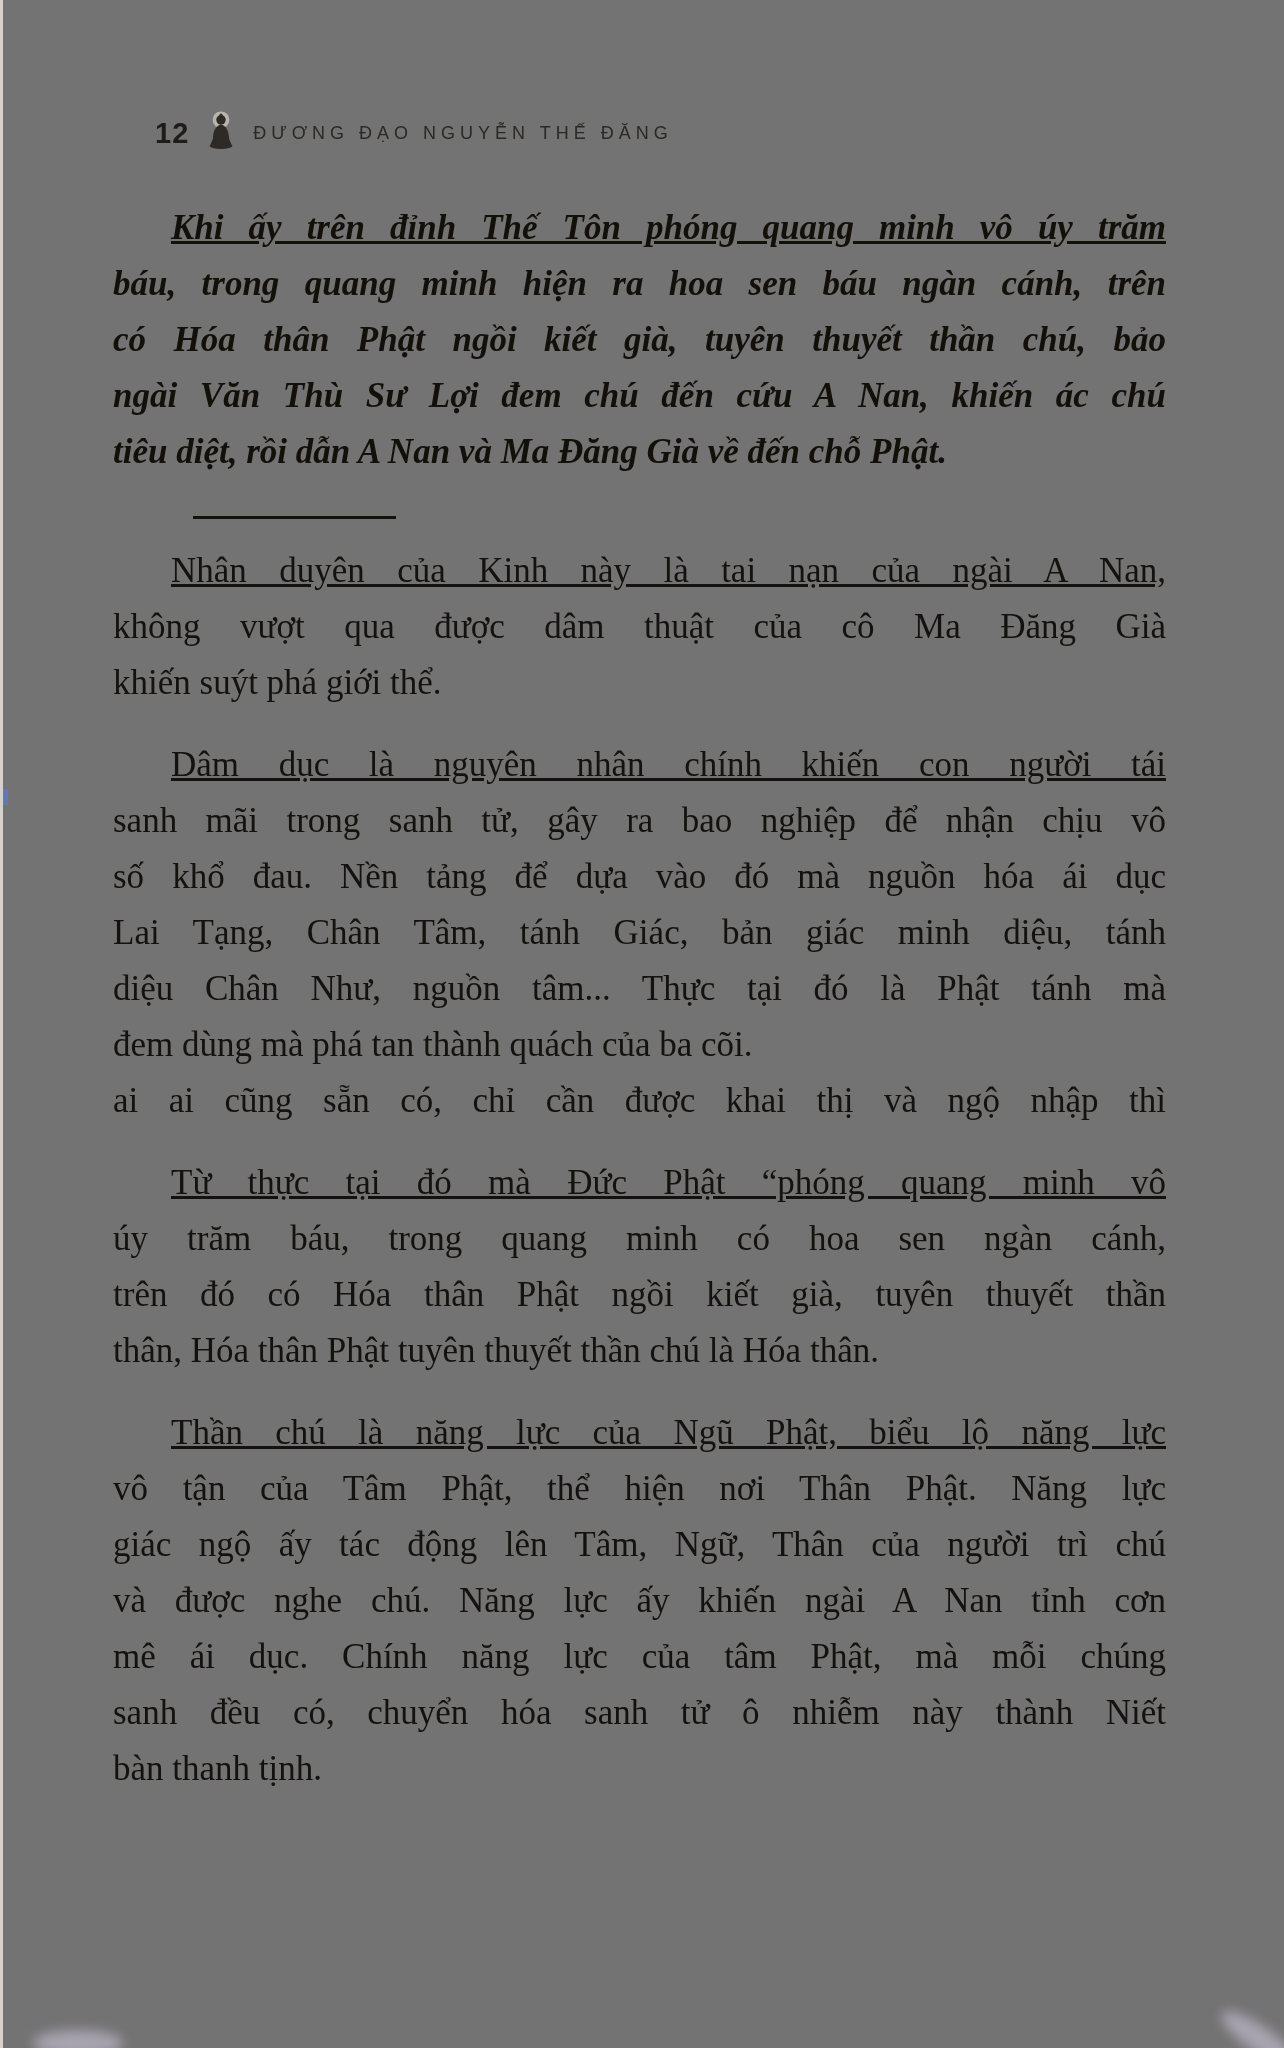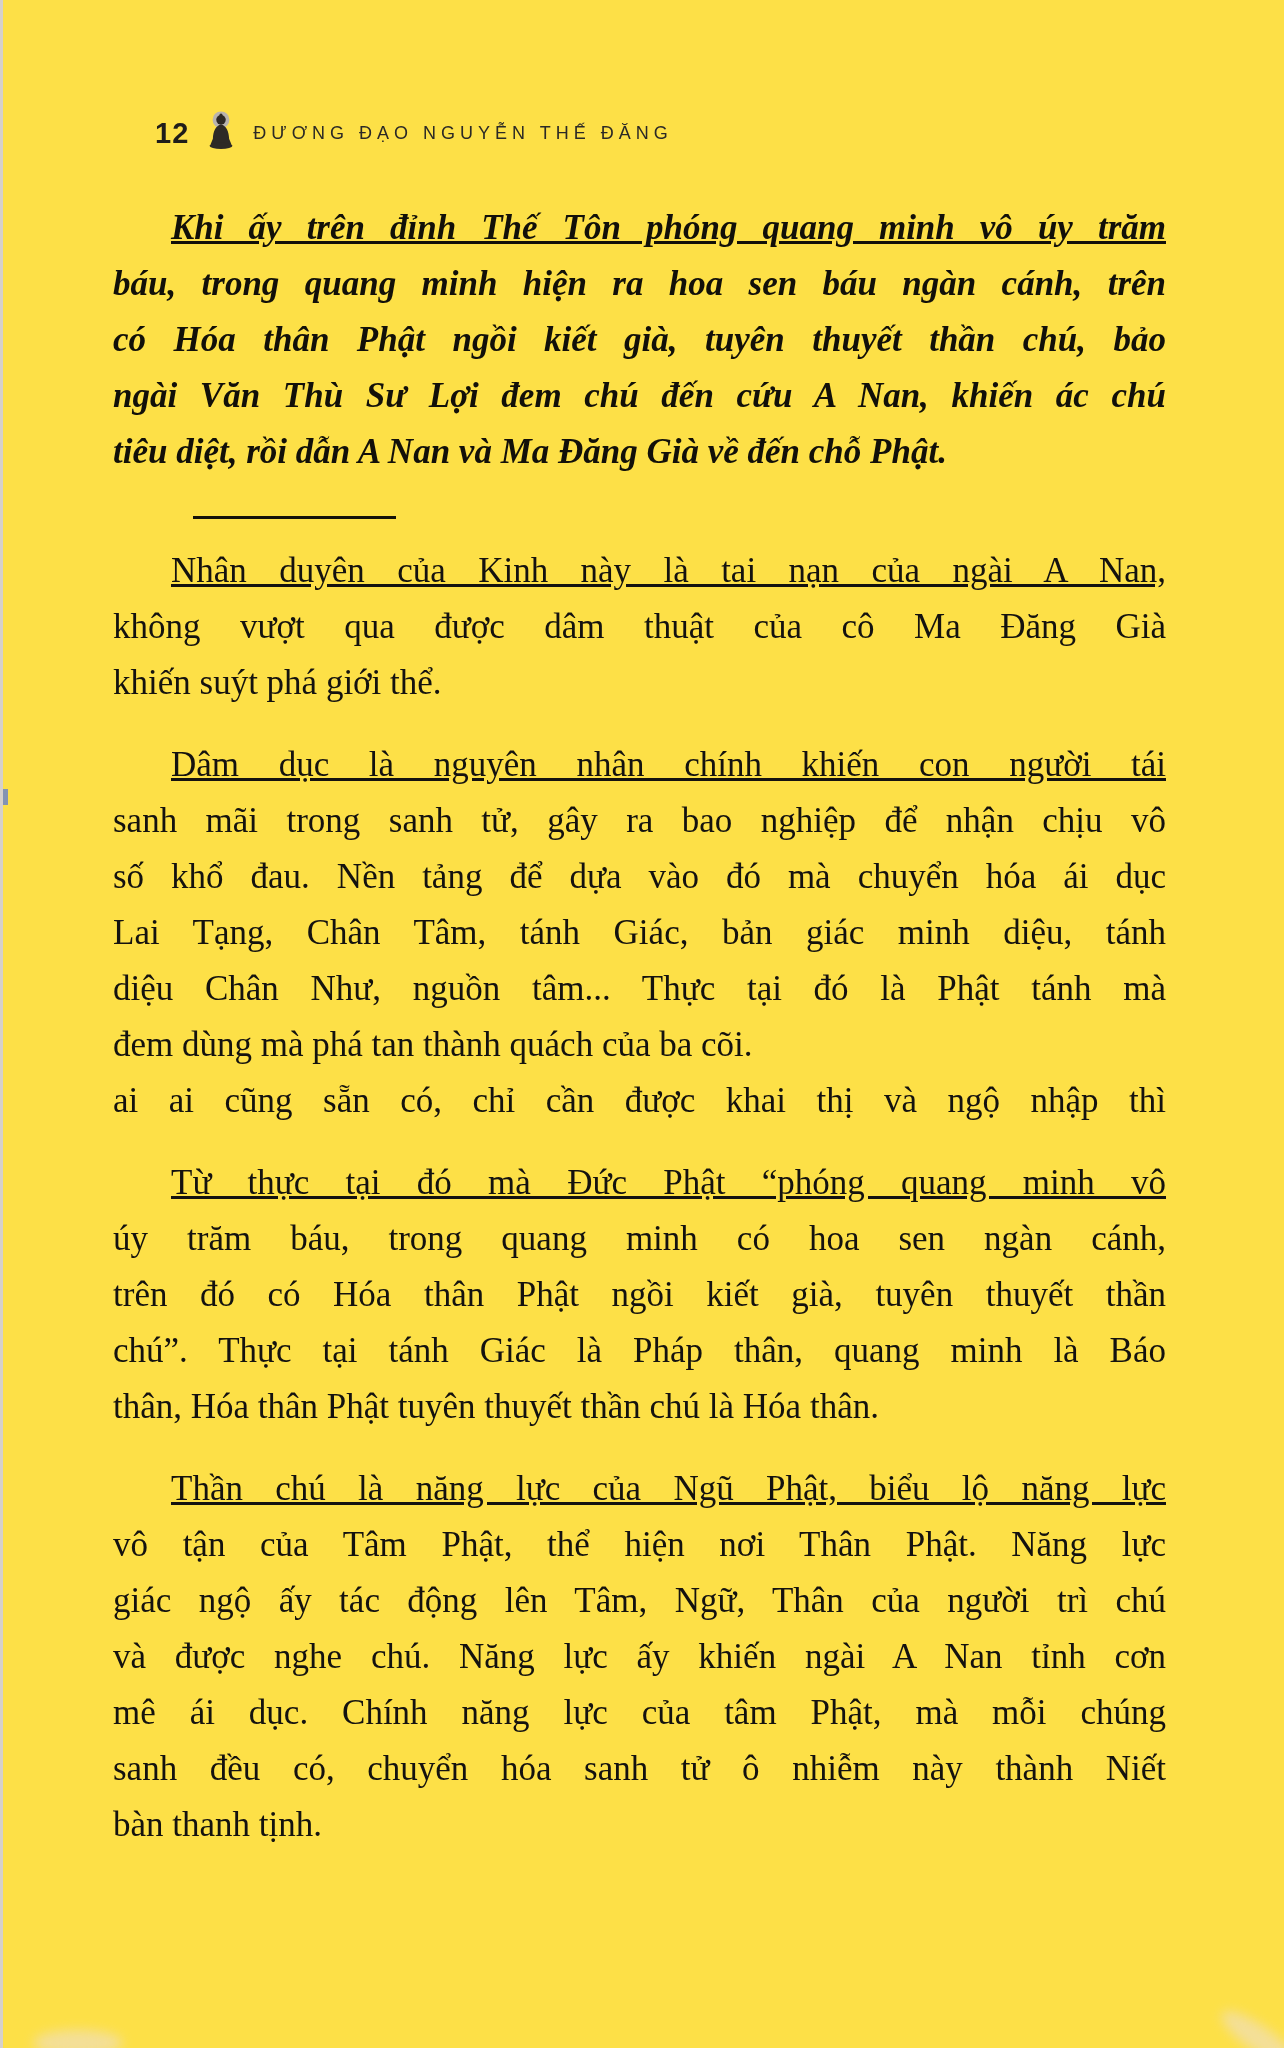--- a/index.html
+++ b/index.html
@@ -7,21 +7,21 @@
     width:1284px;height:2048px;
     background:#ffffff;
     font-family:"Liberation Serif", serif;
     color:#151310;
     position:relative;
     overflow:hidden;
   }
   .page{
     width:1284px;height:2048px;
     box-sizing:border-box;
-    background:#fde047;
+    background:#737373;
     border-left:3px solid #d6d0ca;
     padding:104px 118px 16px 110px;
     position:relative;
   }
   .page-header{
     display:flex;
     align-items:flex-end;
     gap:15px;
     padding-left:42px;
     height:44px;
@@ -118,31 +118,30 @@
       </div>
       <div class="section-divider"></div>
       <div class="para">
         <div class="line first">Nhân duyên của Kinh này là tai nạn của ngài A Nan,</div>
         <div class="line">không vượt qua được dâm thuật của cô Ma Đăng Già</div>
         <div class="line last">khiến suýt phá giới thể.</div>
       </div>
       <div class="para">
         <div class="line first">Dâm dục là nguyên nhân chính khiến con người tái</div>
         <div class="line">sanh mãi trong sanh tử, gây ra bao nghiệp để nhận chịu vô</div>
-        <div class="line">số khổ đau. Nền tảng để dựa vào đó mà chuyển hóa ái dục</div>
+        <div class="line">số khổ đau. Nền tảng để dựa vào đó mà nguồn hóa ái dục</div>
         <div class="line">Lai Tạng, Chân Tâm, tánh Giác, bản giác minh diệu, tánh</div>
         <div class="line">diệu Chân Như, nguồn tâm... Thực tại đó là Phật tánh mà</div>
         <div class="line last">đem dùng mà phá tan thành quách của ba cõi.</div>
         <div class="line">ai ai cũng sẵn có, chỉ cần được khai thị và ngộ nhập thì</div>
       </div>
       <div class="para">
         <div class="line first">Từ thực tại đó mà Đức Phật “phóng quang minh vô</div>
         <div class="line">úy trăm báu, trong quang minh có hoa sen ngàn cánh,</div>
         <div class="line">trên đó có Hóa thân Phật ngồi kiết già, tuyên thuyết thần</div>
-        <div class="line">chú”. Thực tại tánh Giác là Pháp thân, quang minh là Báo</div>
         <div class="line last">thân, Hóa thân Phật tuyên thuyết thần chú là Hóa thân.</div>
       </div>
       <div class="para">
         <div class="line first">Thần chú là năng lực của Ngũ Phật, biểu lộ năng lực</div>
         <div class="line">vô tận của Tâm Phật, thể hiện nơi Thân Phật. Năng lực</div>
         <div class="line">giác ngộ ấy tác động lên Tâm, Ngữ, Thân của người trì chú</div>
         <div class="line">và được nghe chú. Năng lực ấy khiến ngài A Nan tỉnh cơn</div>
         <div class="line">mê ái dục. Chính năng lực của tâm Phật, mà mỗi chúng</div>
         <div class="line">sanh đều có, chuyển hóa sanh tử ô nhiễm này thành Niết</div>
         <div class="line last">bàn thanh tịnh.</div>

